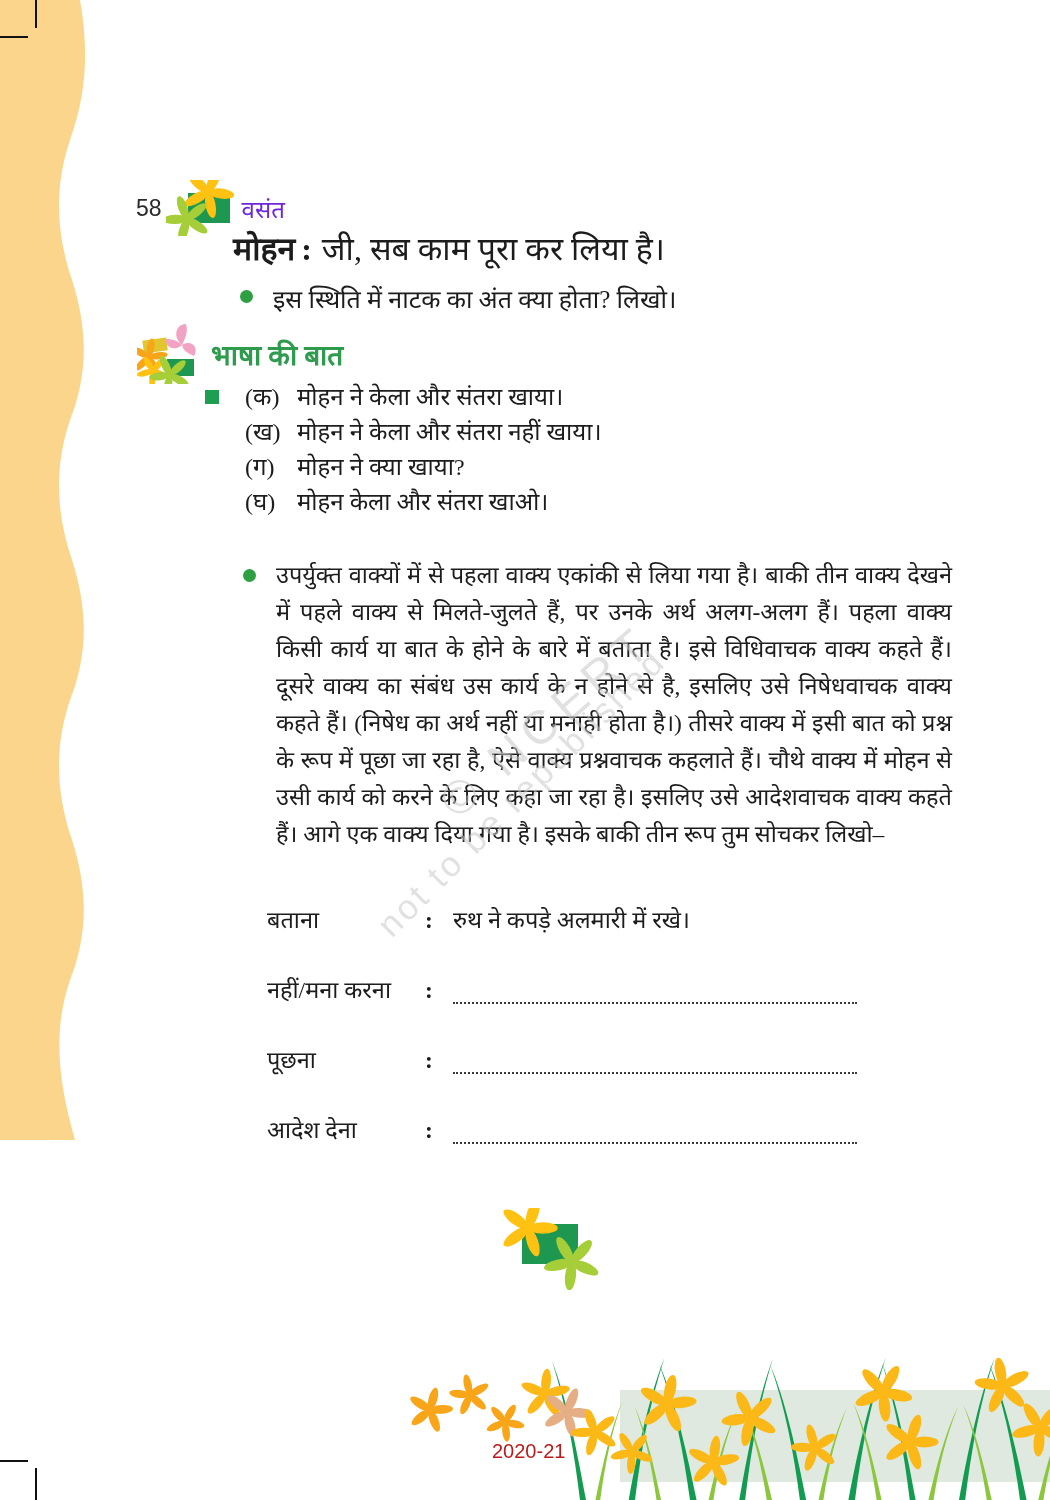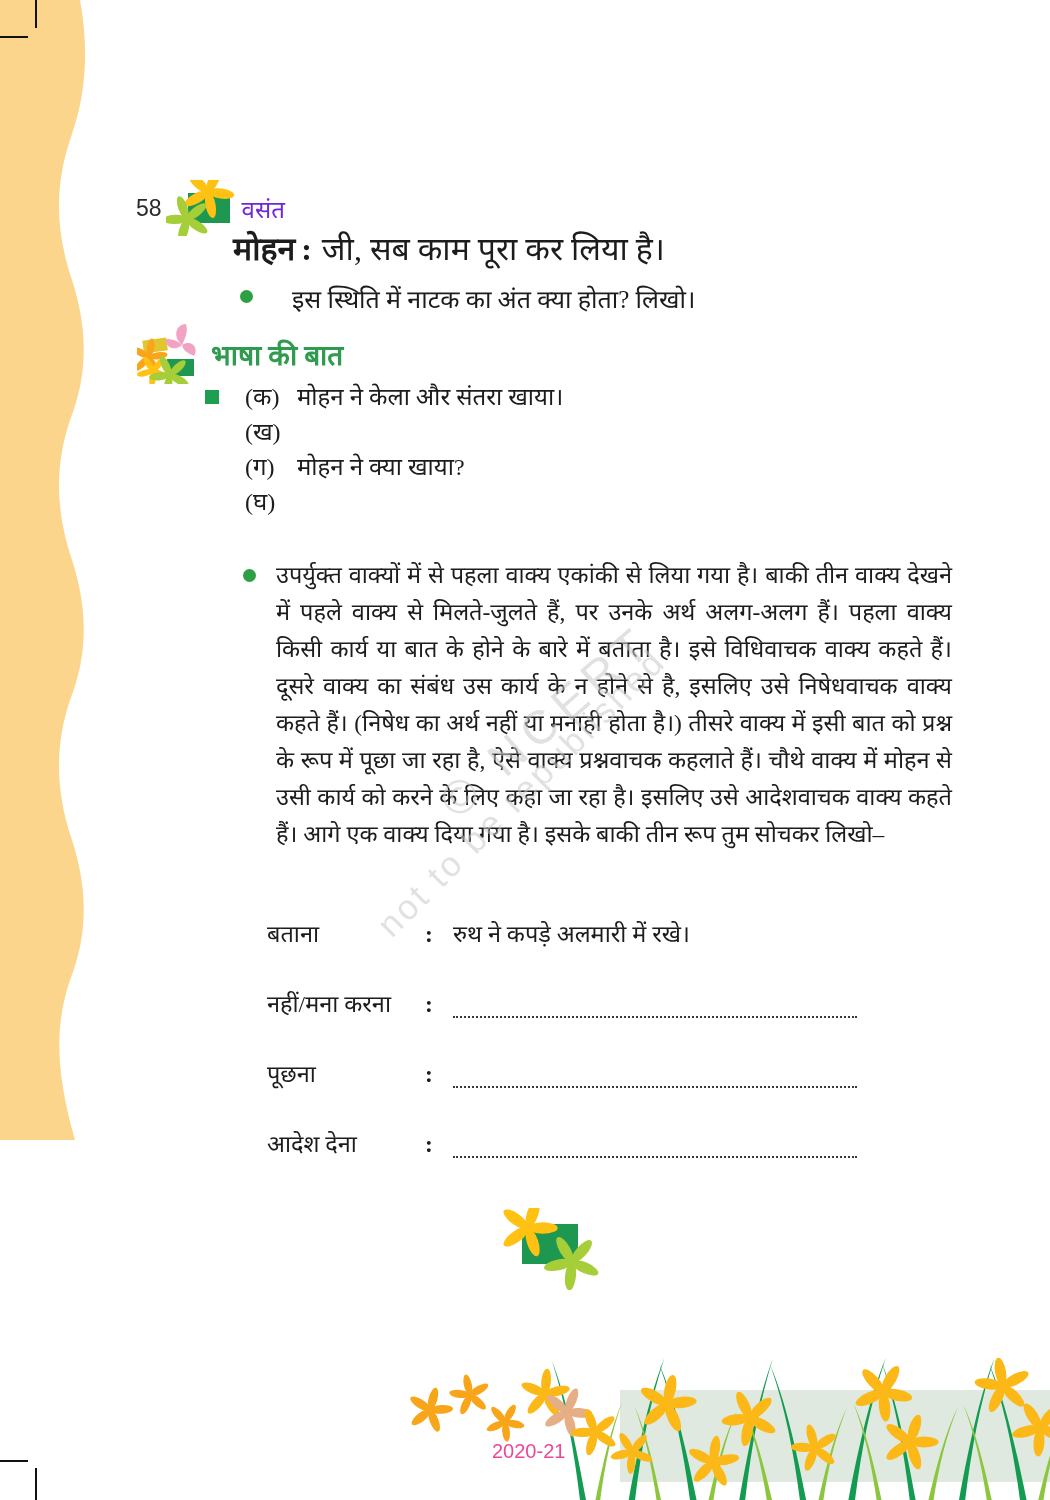--- a/index.html
+++ b/index.html
@@ -18,50 +18,50 @@
   
   .pg-header{position:absolute;left:136px;top:180px;display:flex;align-items:center;}
   .pg-num{font-size:23px;color:#2a2a2a;font-family:"Liberation Sans",sans-serif;}
   .logo58{margin:0 2px 0 4px;}
   .book-title{font-size:24px;color:#6d28d9;}
   
   .dialogue{position:absolute;left:233px;top:226px;font-size:32px;}
   .dialogue .spk{font-weight:bold;}
   .dialogue .sep{margin:0 10px 0 6px;font-weight:bold;}
   
-  .prompt{position:absolute;left:240px;top:281px;display:flex;align-items:flex-start;gap:19px;}
+  .prompt{position:absolute;left:240px;top:281px;display:flex;align-items:flex-start;}
   .dot{width:13px;height:13px;border-radius:50%;background:#2EA043;margin:9px 20px 0 0;flex:none;}
   .prompt .ptxt{font-size:25px;}
   
   .sect{position:absolute;left:137px;top:324px;display:flex;align-items:center;}
   .sect-title{font-size:28px;font-weight:bold;color:#2E9B4E;margin-left:6px;}
   
   .examples{position:absolute;left:205px;top:379px;}
   .exrow{display:flex;align-items:baseline;height:35px;font-size:24px;}
   .sq{width:14px;height:14px;background:#1E9E50;margin-right:26px;align-self:center;flex:none;}
   .sq.hidden{visibility:hidden;}
   .exlbl{width:52px;flex:none;}
   
   .para-wrap{position:absolute;left:243px;top:557px;display:flex;justify-content:center;}
   .para-wrap .dot{margin-top:12px;}
   .para{width:676px;font-size:23.5px;line-height:37px;text-align:justify;}
   
   .extable{position:absolute;left:267px;top:903px;}
-  .trow{display:flex;align-items:baseline;height:37px;margin-bottom:33px;font-size:23.5px;margin-top:14px;}
+  .trow{display:flex;align-items:baseline;height:37px;margin-bottom:33px;font-size:23.5px;}
   .tlbl{width:158px;flex:none;}
   .tsep{width:28px;flex:none;font-weight:bold;}
   .dots{width:404px;height:14px;border-bottom:2.5px dotted #3a3a3a;align-self:center;margin-top:8px;}
   
   .wm{position:absolute;color:#c9c9c9;opacity:0.55;font-family:"Liberation Sans",sans-serif;pointer-events:none;}
   .wm1{left:406px;top:672px;width:330px;font-size:47px;letter-spacing:8px;transform:rotate(-41deg);}
   .wm2{left:316px;top:748px;width:460px;font-size:35px;letter-spacing:3px;transform:rotate(-45deg);}
   
   .ornament{position:absolute;left:500px;top:1208px;}
   .footer-art{position:absolute;left:395px;top:1352px;}
-  .year{position:absolute;left:492px;top:1440px;font-size:20px;color:#ec4899;
+  .year{position:absolute;left:492px;top:1440px;font-size:20px;color:#b91c1c;
         font-family:"Liberation Sans",sans-serif;}
 </style>
 </head>
 <body>
 
 <svg width="0" height="0" style="position:absolute" aria-hidden="true">
   <defs>
     <g id="flower5">
       <ellipse cx="0" cy="-11" rx="4.2" ry="11"></ellipse>
       <ellipse cx="0" cy="-11" rx="4.2" ry="11" transform="rotate(72)"></ellipse>
@@ -123,29 +123,31 @@
 
   <div class="examples">
     <div class="exrow">
       <span class="sq"></span>
       <span class="exlbl">(क)</span>
       <span>मोहन ने केला और संतरा खाया।</span>
     </div>
     <div class="exrow">
       <span class="sq hidden"></span>
       <span class="exlbl">(ख)</span>
+      <span>मोहन ने केला और संतरा नहीं खाया।</span>
     </div>
     <div class="exrow">
       <span class="sq hidden"></span>
       <span class="exlbl">(ग)</span>
       <span>मोहन ने क्या खाया?</span>
     </div>
     <div class="exrow">
       <span class="sq hidden"></span>
       <span class="exlbl">(घ)</span>
+      <span>मोहन केला और संतरा खाओ।</span>
     </div>
   </div>
 
   <div class="para-wrap">
     <span class="dot"></span>
     <div class="para">उपर्युक्त वाक्यों में से पहला वाक्य एकांकी से लिया गया है। बाकी तीन वाक्य देखने में पहले वाक्य से मिलते-जुलते हैं, पर उनके अर्थ अलग-अलग हैं। पहला वाक्य किसी कार्य या बात के होने के बारे में बताता है। इसे विधिवाचक वाक्य कहते हैं। दूसरे वाक्य का संबंध उस कार्य के न होने से है, इसलिए उसे निषेधवाचक वाक्य कहते हैं। (निषेध का अर्थ नहीं या मनाही होता है।) तीसरे वाक्य में इसी बात को प्रश्न के रूप में पूछा जा रहा है, ऐसे वाक्य प्रश्नवाचक कहलाते हैं। चौथे वाक्य में मोहन से उसी कार्य को करने के लिए कहा जा रहा है। इसलिए उसे आदेशवाचक वाक्य कहते हैं। आगे एक वाक्य दिया गया है। इसके बाकी तीन रूप तुम सोचकर लिखो–</div>
   </div>
 
   <div class="extable">
     <div class="trow">

